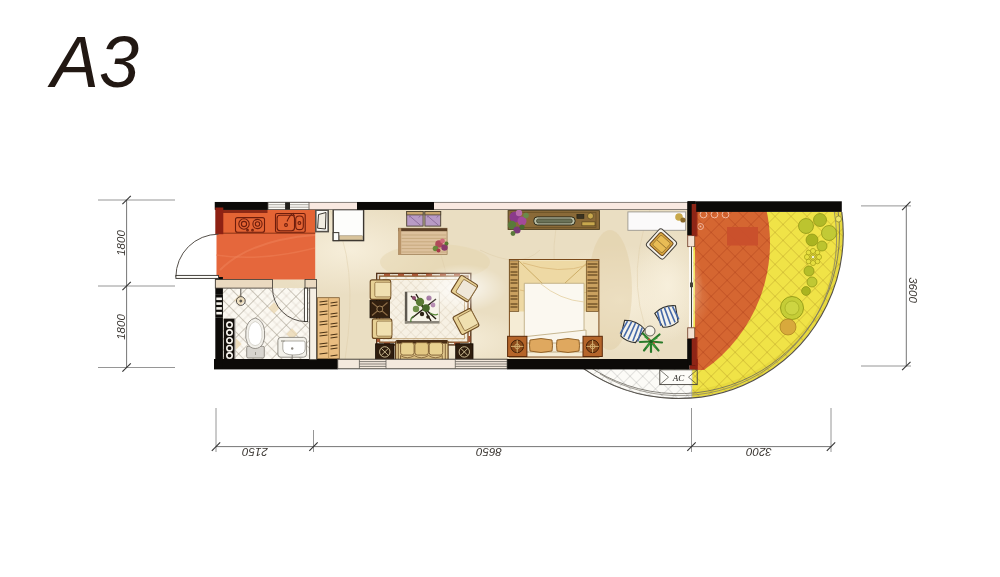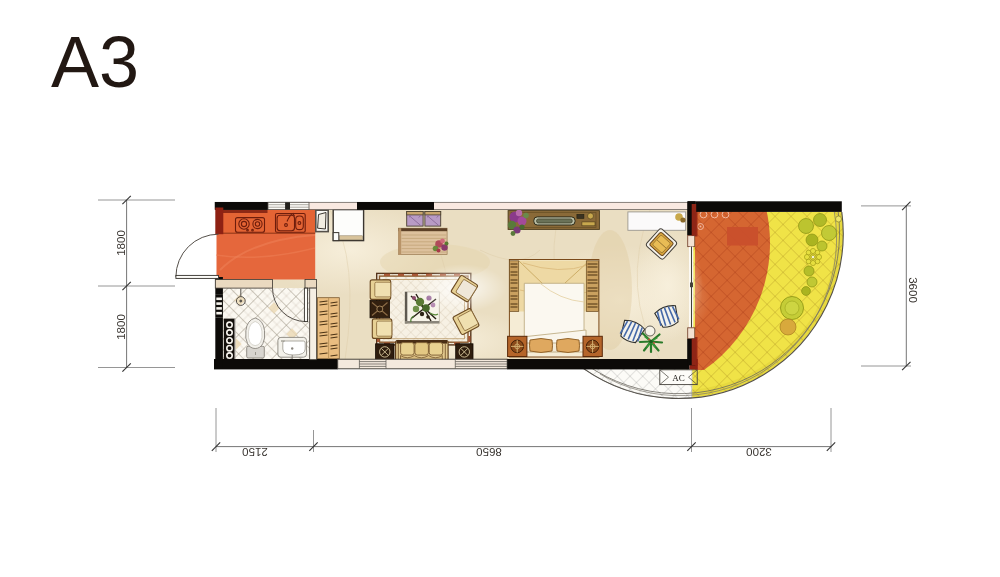--- a/index.html
+++ b/index.html
@@ -1,17 +1,17 @@
 <!DOCTYPE html>
 <html><head>
 <meta charset="utf-8">
 <style>
   html,body{margin:0;padding:0;background:#ffffff;}
   .page{position:relative;width:1000px;height:543px;background:#5eead4;overflow:hidden;
-        font-family:"Liberation Sans", sans-serif;}
+        font-family:"Liberation Sans", sans-serif;font-style:italic;}
 </style>
 </head>
 <body>
 <div class="page">
 <svg width="1000" height="577" viewBox="0 0 1000 577" xmlns="http://www.w3.org/2000/svg">
 <defs>
   <pattern id="balGrid" width="11.3" height="11.3" patternUnits="userSpaceOnUse" patternTransform="rotate(45 0 0)">
     <rect width="11.3" height="11.3" fill="none"></rect>
     <path d="M0,0 H11.3 M0,0 V11.3" stroke="rgba(140,105,15,0.55)" stroke-width="0.8" fill="none"></path>
   </pattern>

